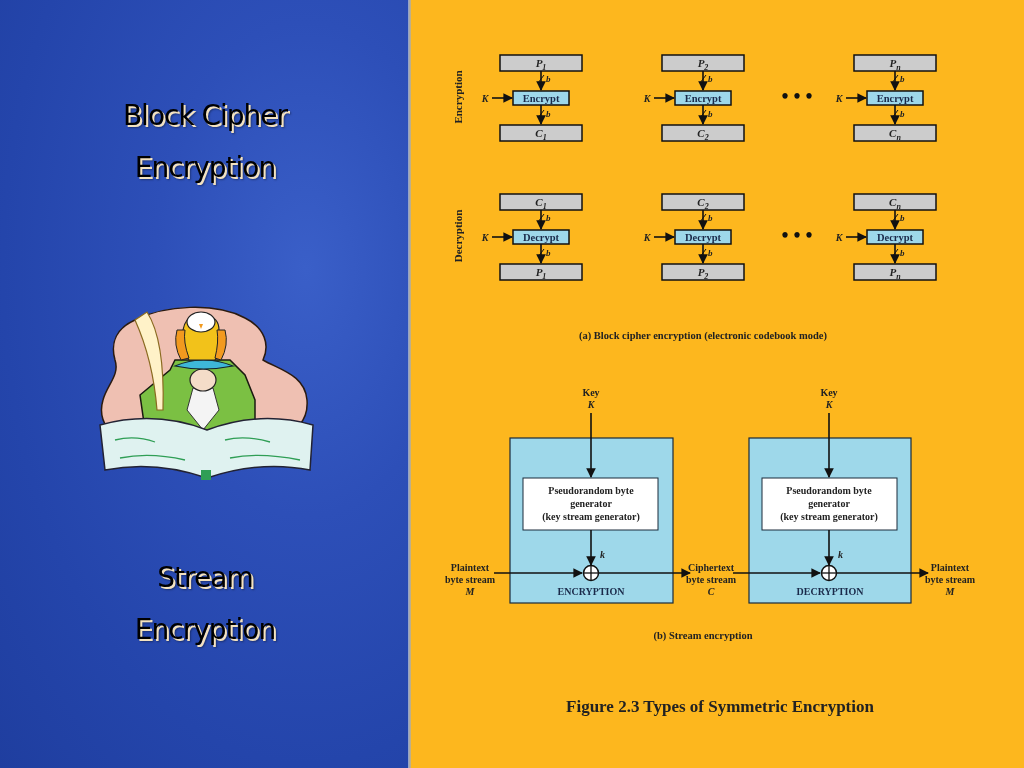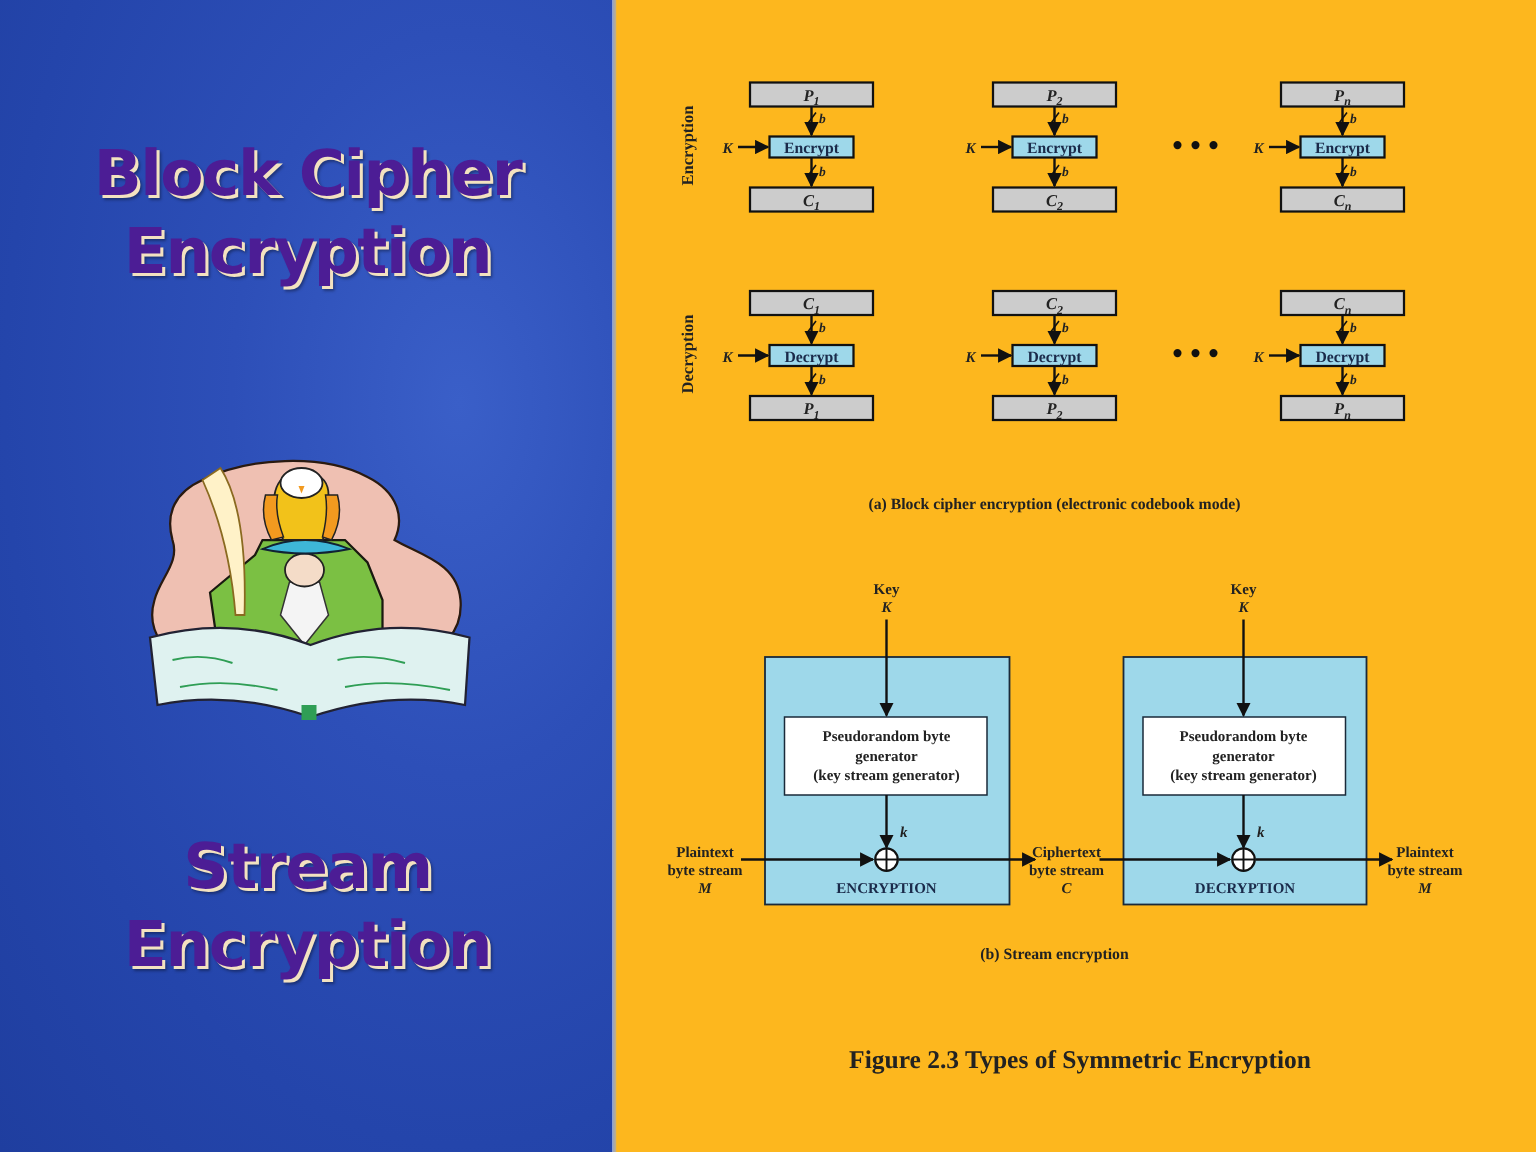--- a/index.html
+++ b/index.html
@@ -1,22 +1,22 @@
 <!DOCTYPE html>
 <html><head>
 <meta charset="utf-8">
 <style>
   html, body { margin: 0; padding: 0; }
   body { width: 1024px; height: 768px; position: relative; overflow: hidden; background: #FDB71E; font-family: "Liberation Serif", serif; }
   #left-panel { position: absolute; left: 0; top: 0; width: 408px; height: 768px;
     background: radial-gradient(ellipse at 75% 35%, #3a5fc8 0%, #2d4fb8 35%, #2445ab 70%, #1f3e9f 100%); }
   #divider { position: absolute; left: 408px; top: 0; width: 3px; height: 768px; background: linear-gradient(90deg,#8aa0d8,#c9b27a); }
   #right-panel { position: absolute; left: 411px; top: 0; width: 613px; height: 768px; background: #FDB71E; }
-  .slide-title { position: absolute; color: #4c1d95; font-family: "DejaVu Sans", sans-serif; font-weight: bold;
-    font-size: 42px; line-height: 52px; text-align: center; letter-spacing: -1px;
+  .slide-title { position: absolute; color: #000000; font-family: "DejaVu Sans", sans-serif; font-weight: normal;
+    font-size: 28px; line-height: 52px; text-align: center; letter-spacing: -1px;
     text-shadow: 2px 2px 0 #f3e2c0, 3px 3px 2px rgba(0,0,0,0.35); }
   #title-block { left: 20px; top: 90px; width: 370px; }
   #title-stream { left: 20px; top: 552px; width: 370px; text-align: center; }
   #clipart { position: absolute; left: 95px; top: 300px; width: 225px; height: 185px; }
   svg text { font-family: "Liberation Serif", serif; }
   #diagram { position: absolute; left: 411px; top: 0; }
 </style>
 </head>
 <body>
 

